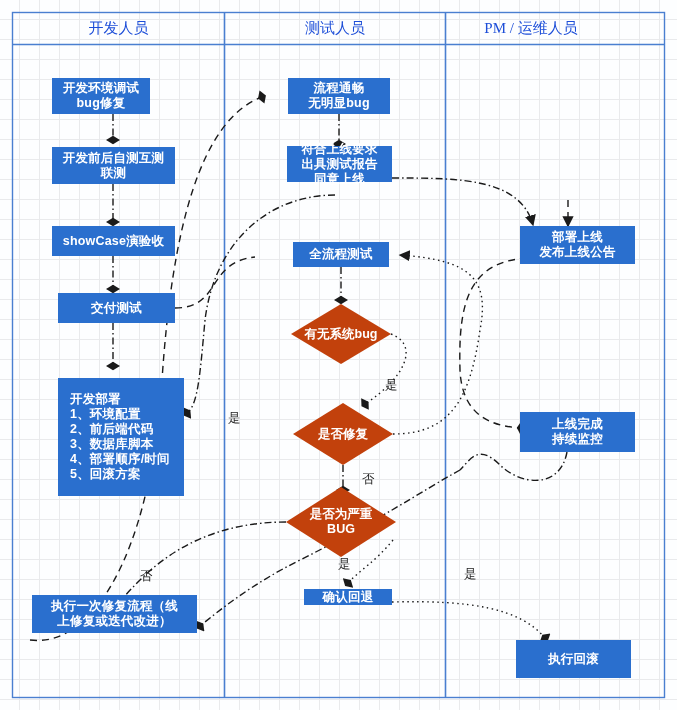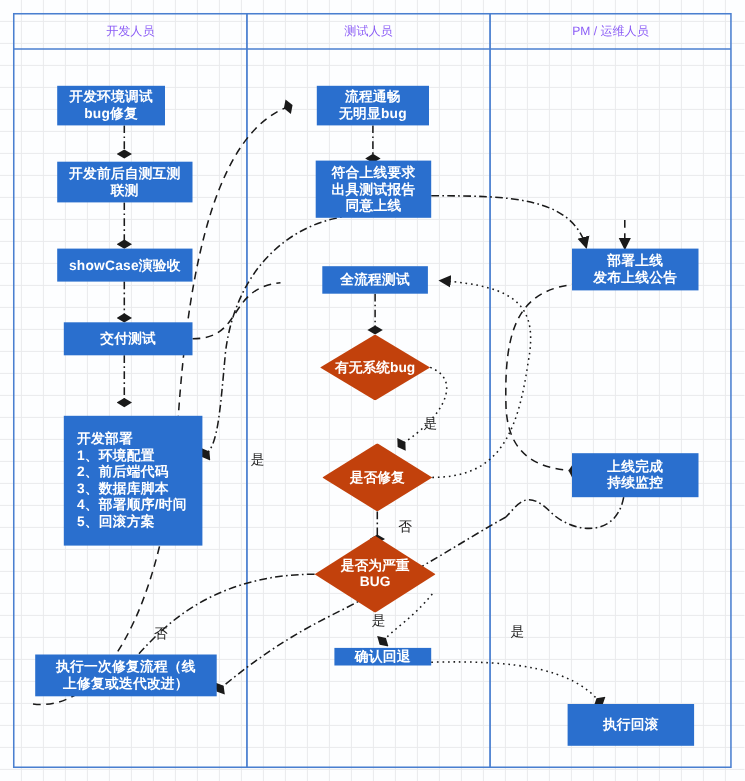--- a/index.html
+++ b/index.html
@@ -36,21 +36,21 @@
   .diamond{
     position:absolute;
     display:flex;align-items:center;justify-content:center;
     text-align:center;color:#fff;font-size:12.5px;line-height:15px;font-weight:600;
     background:#c2410c;
     box-sizing:border-box;
   }
   .lane-header{
     position:absolute;
     display:flex;align-items:center;justify-content:center;
-    color:#8b5cf6;font-size:11px;
+    color:#1d4ed8;font-size:15px;
     font-weight:400;
     box-sizing:border-box;
   }
   .edge-label{
     position:absolute;
     color:#222;font-size:12.5px;
     font-weight:400;
     white-space:nowrap;
   }
 </style>
@@ -110,21 +110,21 @@
 
   <path d="M568,200 L568,226" stroke="#1a1a1a" stroke-width="1.4" fill="none" stroke-dasharray="7,5" marker-end="url(#tri)"></path>
 </svg>
 
 <div class="lane-header" style="left:13px;top:13px;width:211px;height:31px;">
   <span>开发人员</span>
 </div>
 <div class="lane-header" style="left:225px;top:13px;width:220px;height:31px;">
   <span>测试人员</span>
 </div>
-<div class="lane-header" style="left:446px;top:13px;width:218px;height:31px;">
+<div class="lane-header" style="left:422px;top:13px;width:218px;height:31px;font-family:Liberation Serif, serif;">
   <span>PM / 运维人员</span>
 </div>
 
 <div class="node" style="left:52px;top:78px;width:98px;height:36px;white-space:pre-line;">开发环境调试
 bug修复</div>
 
 <div class="node" style="left:52px;top:147px;width:123px;height:37px;white-space:pre-line;">开发前后自测互测
 联测</div>
 
 <div class="node" style="left:52px;top:226px;width:123px;height:30px;white-space:pre-line;">showCase演验收</div>
@@ -137,21 +137,21 @@
 3、数据库脚本
 4、部署顺序/时间
 5、回滚方案</div>
 
 <div class="node" style="left:32px;top:595px;width:165px;height:38px;white-space:pre-line;">执行一次修复流程（线
 上修复或迭代改进）</div>
 
 <div class="node" style="left:288px;top:78px;width:102px;height:36px;white-space:pre-line;">流程通畅
 无明显bug</div>
 
-<div class="node" style="left:287px;top:146px;width:105px;height:52px;white-space:pre-line;">符合上线要求
+<div class="node" style="left:287px;top:146px;width:105px;height:36px;white-space:pre-line;">符合上线要求
 出具测试报告
 同意上线</div>
 
 <div class="node" style="left:293px;top:242px;width:96px;height:25px;white-space:pre-line;">全流程测试</div>
 
 <div class="diamond" style="left:291px;top:304px;width:100px;height:60px;clip-path:polygon(50% 0,100% 50%,50% 100%,0 50%);white-space:pre-line;">有无系统bug</div>
 
 <div class="diamond" style="left:293px;top:403px;width:100px;height:62px;clip-path:polygon(50% 0,100% 50%,50% 100%,0 50%);white-space:pre-line;">是否修复</div>
 
 <div class="diamond" style="left:286px;top:487px;width:110px;height:70px;clip-path:polygon(50% 0,100% 50%,50% 100%,0 50%);white-space:pre-line;">是否为严重

